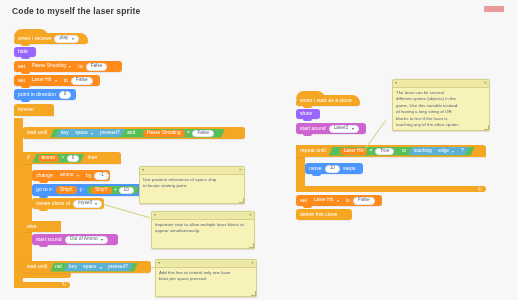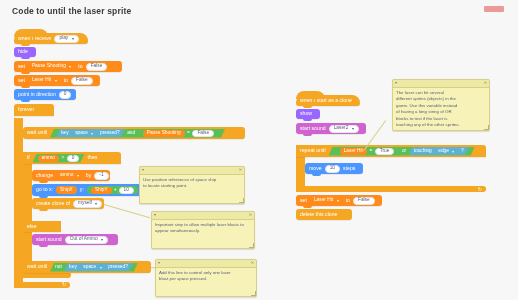--- a/index.html
+++ b/index.html
@@ -121,21 +121,21 @@
     position:absolute;right:0;bottom:0;width:4px;height:4px;
     border-right:.5px solid #b9b377;border-bottom:.5px solid #b9b377;
   }
   .conn{position:absolute;background:#d6cf86;height:.5px;transform-origin:0 0;}
 </style>
 </head>
 <body>
 
 <div class="canvas">
 
-  <div id="page-title">Code to until the laser sprite</div>
+  <div id="page-title">Code to myself the laser sprite</div>
   <div id="top-right-marker"></div>
 
   <div class="cwrap" style="left:14px;top:118px;width:150px;height:170px;">
     <div class="arm" style="top:0;height:170px;"></div>
     <div class="foot" style="bottom:0;width:56px;"></div>
     <div class="loop-arrow" style="left:48px;bottom:.6px;">↻</div>
   </div>
 
   <div class="cwrap" style="left:23px;top:152px;width:132px;height:126px;">
     <div class="arm" style="top:0;height:126px;"></div>

